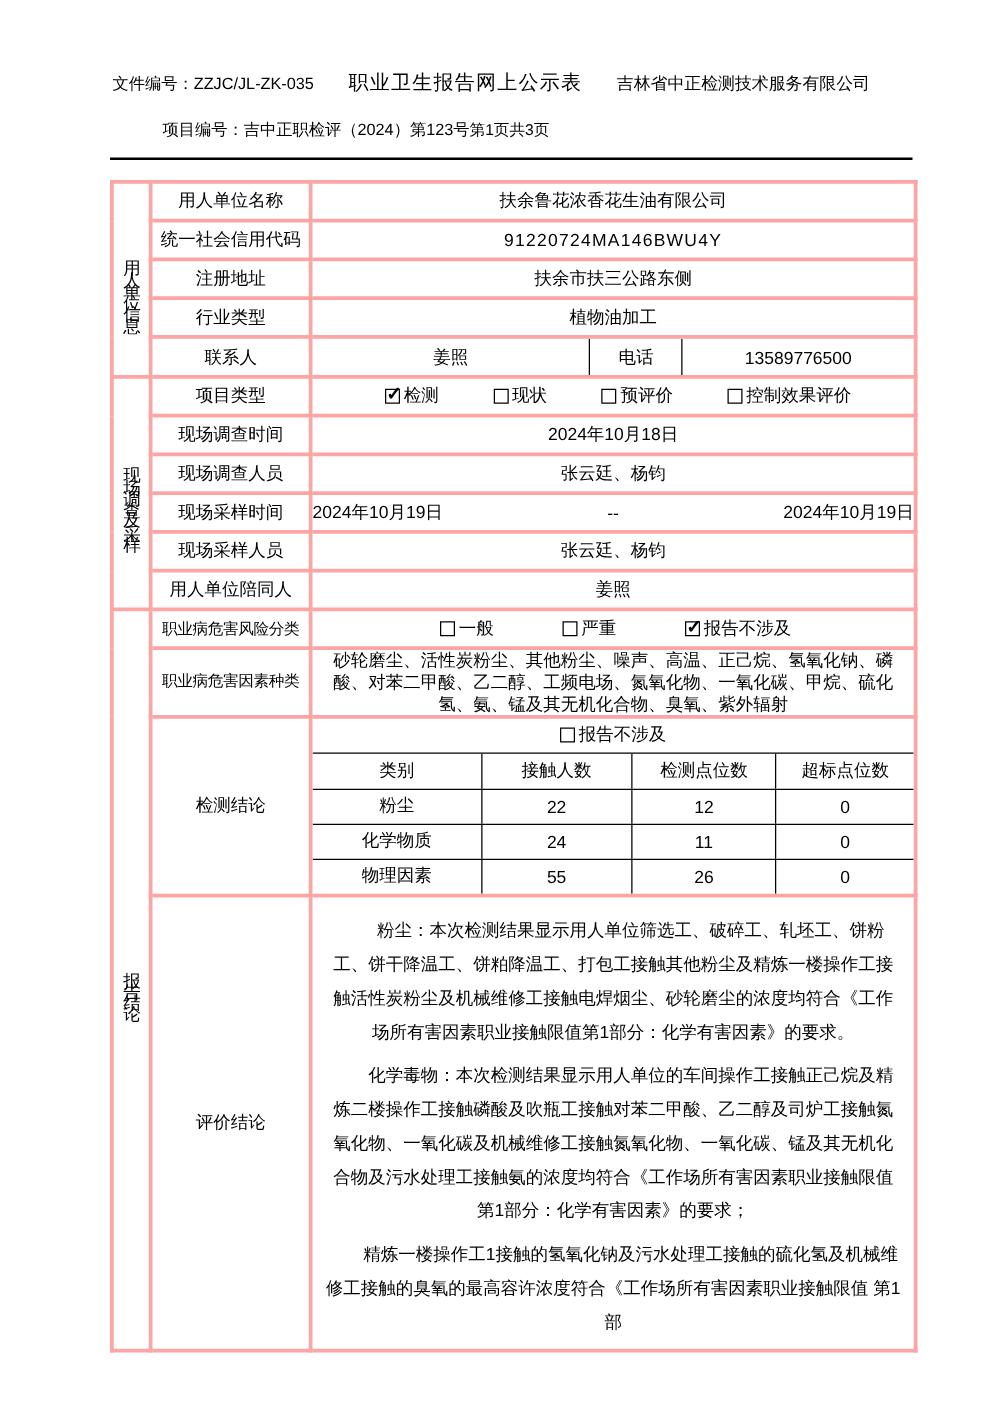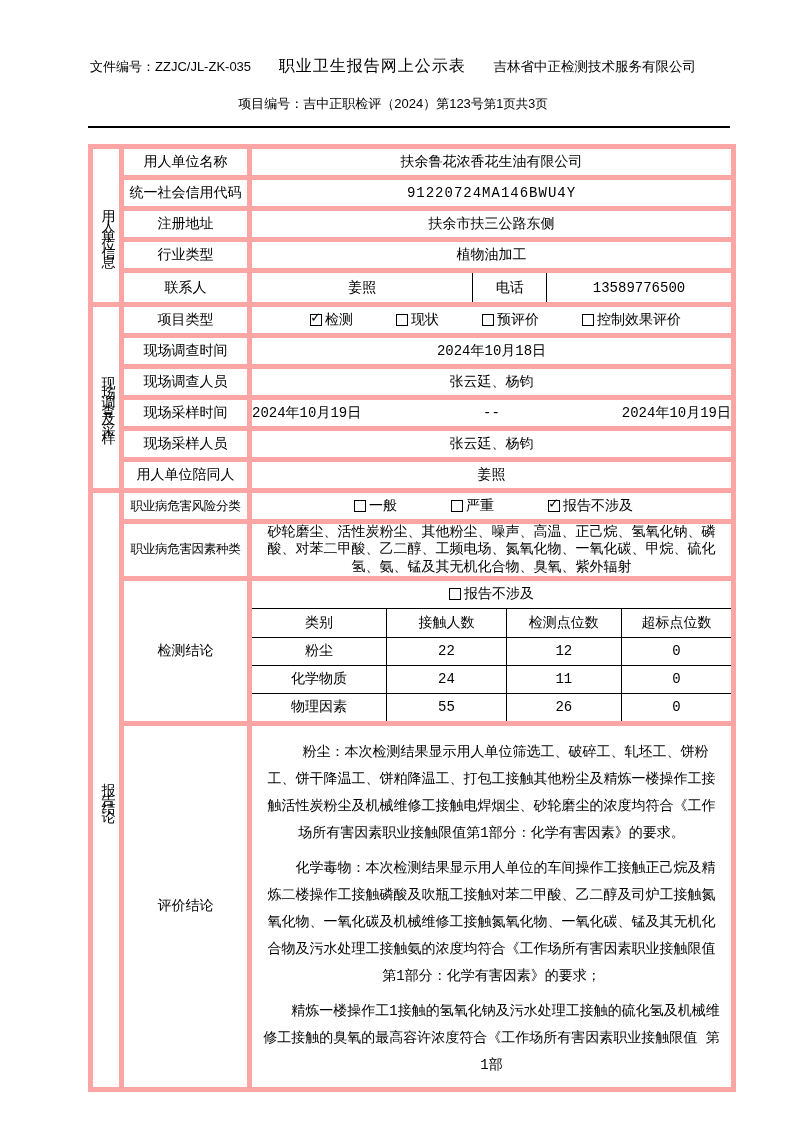--- a/index.html
+++ b/index.html
@@ -12,34 +12,34 @@
     overflow: hidden;
   }
   .page { width: 794px; height: 1040px; background: #fff; }
 
   
   .hdr { margin: 0 98px 0 90px; padding-top: 56px; }
   .hdr-row1 { display: flex; justify-content: space-between; align-items: baseline; }
   .doc-no   { font-size: 13px; }
   .title    { font-size: 16px; letter-spacing: 1px; }
   .company  { font-size: 13.5px; }
-  .hdr-row2 { display: flex; justify-content: center; align-items: baseline; margin-top: 18px; }
+  .hdr-row2 { display: flex; justify-content: flex-start; align-items: baseline; margin-top: 18px; margin-left: 40px; }
   .proj-no  { font-size: 13px; }
   .page-no  { font-size: 12.5px; }
   .rule { margin: 13px 0 0 88px; width: 642px; border-top: 2px solid #000; height: 0; }
 
   
   table.form {
     margin: 16px 0 0 88px;
     width: 643px;
     border-collapse: collapse;
     table-layout: fixed;
     border: 2px solid #000;
   }
-  table.form td { border: 5px solid #fca5a5; font-size: 14px; text-align: center; vertical-align: middle; overflow: hidden; font-family: Liberation Mono, monospace; }
+  table.form td { border: 3px solid #fca5a5; font-size: 14px; text-align: center; vertical-align: middle; overflow: hidden; }
   tr.r-std { height: 31px; }
   tr.r-factors { height: 52px; }
   tr.r-eval { height: 319px; }
 
   td.sec { width: 31px; }
   .sec-txt {
     writing-mode: vertical-rl;
     text-orientation: upright;
     letter-spacing: 9px;
     margin: 0 auto;

